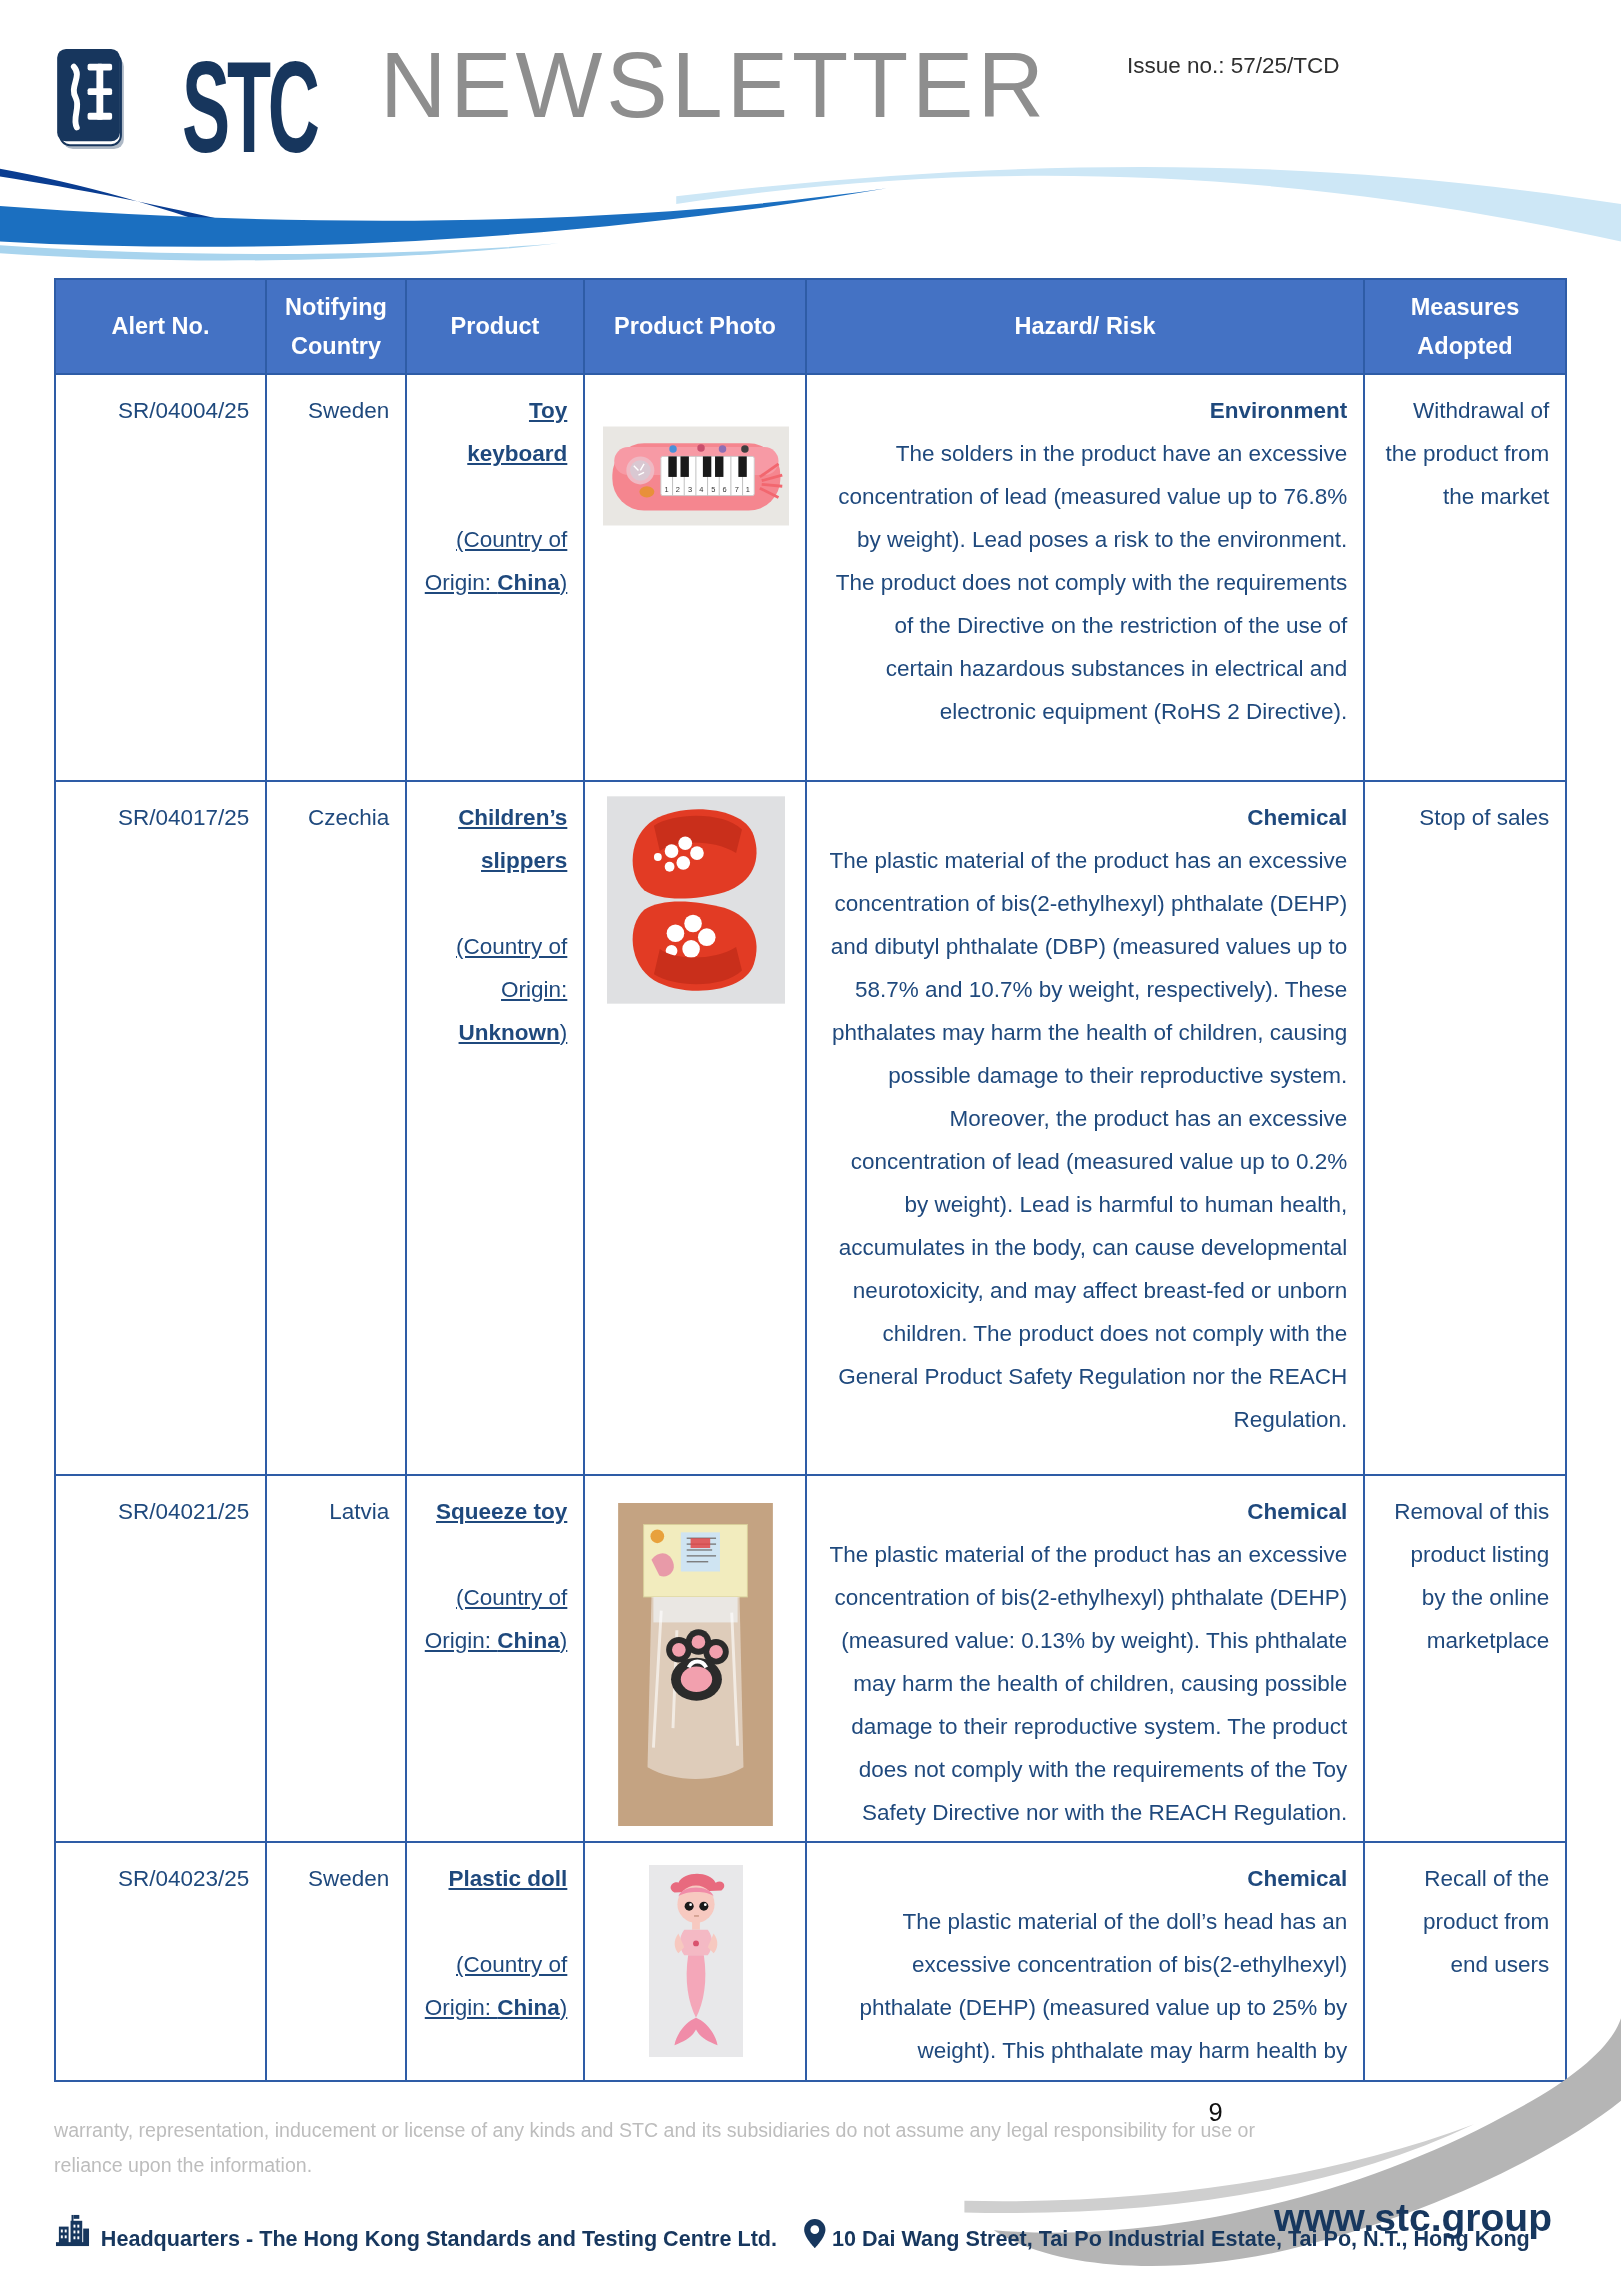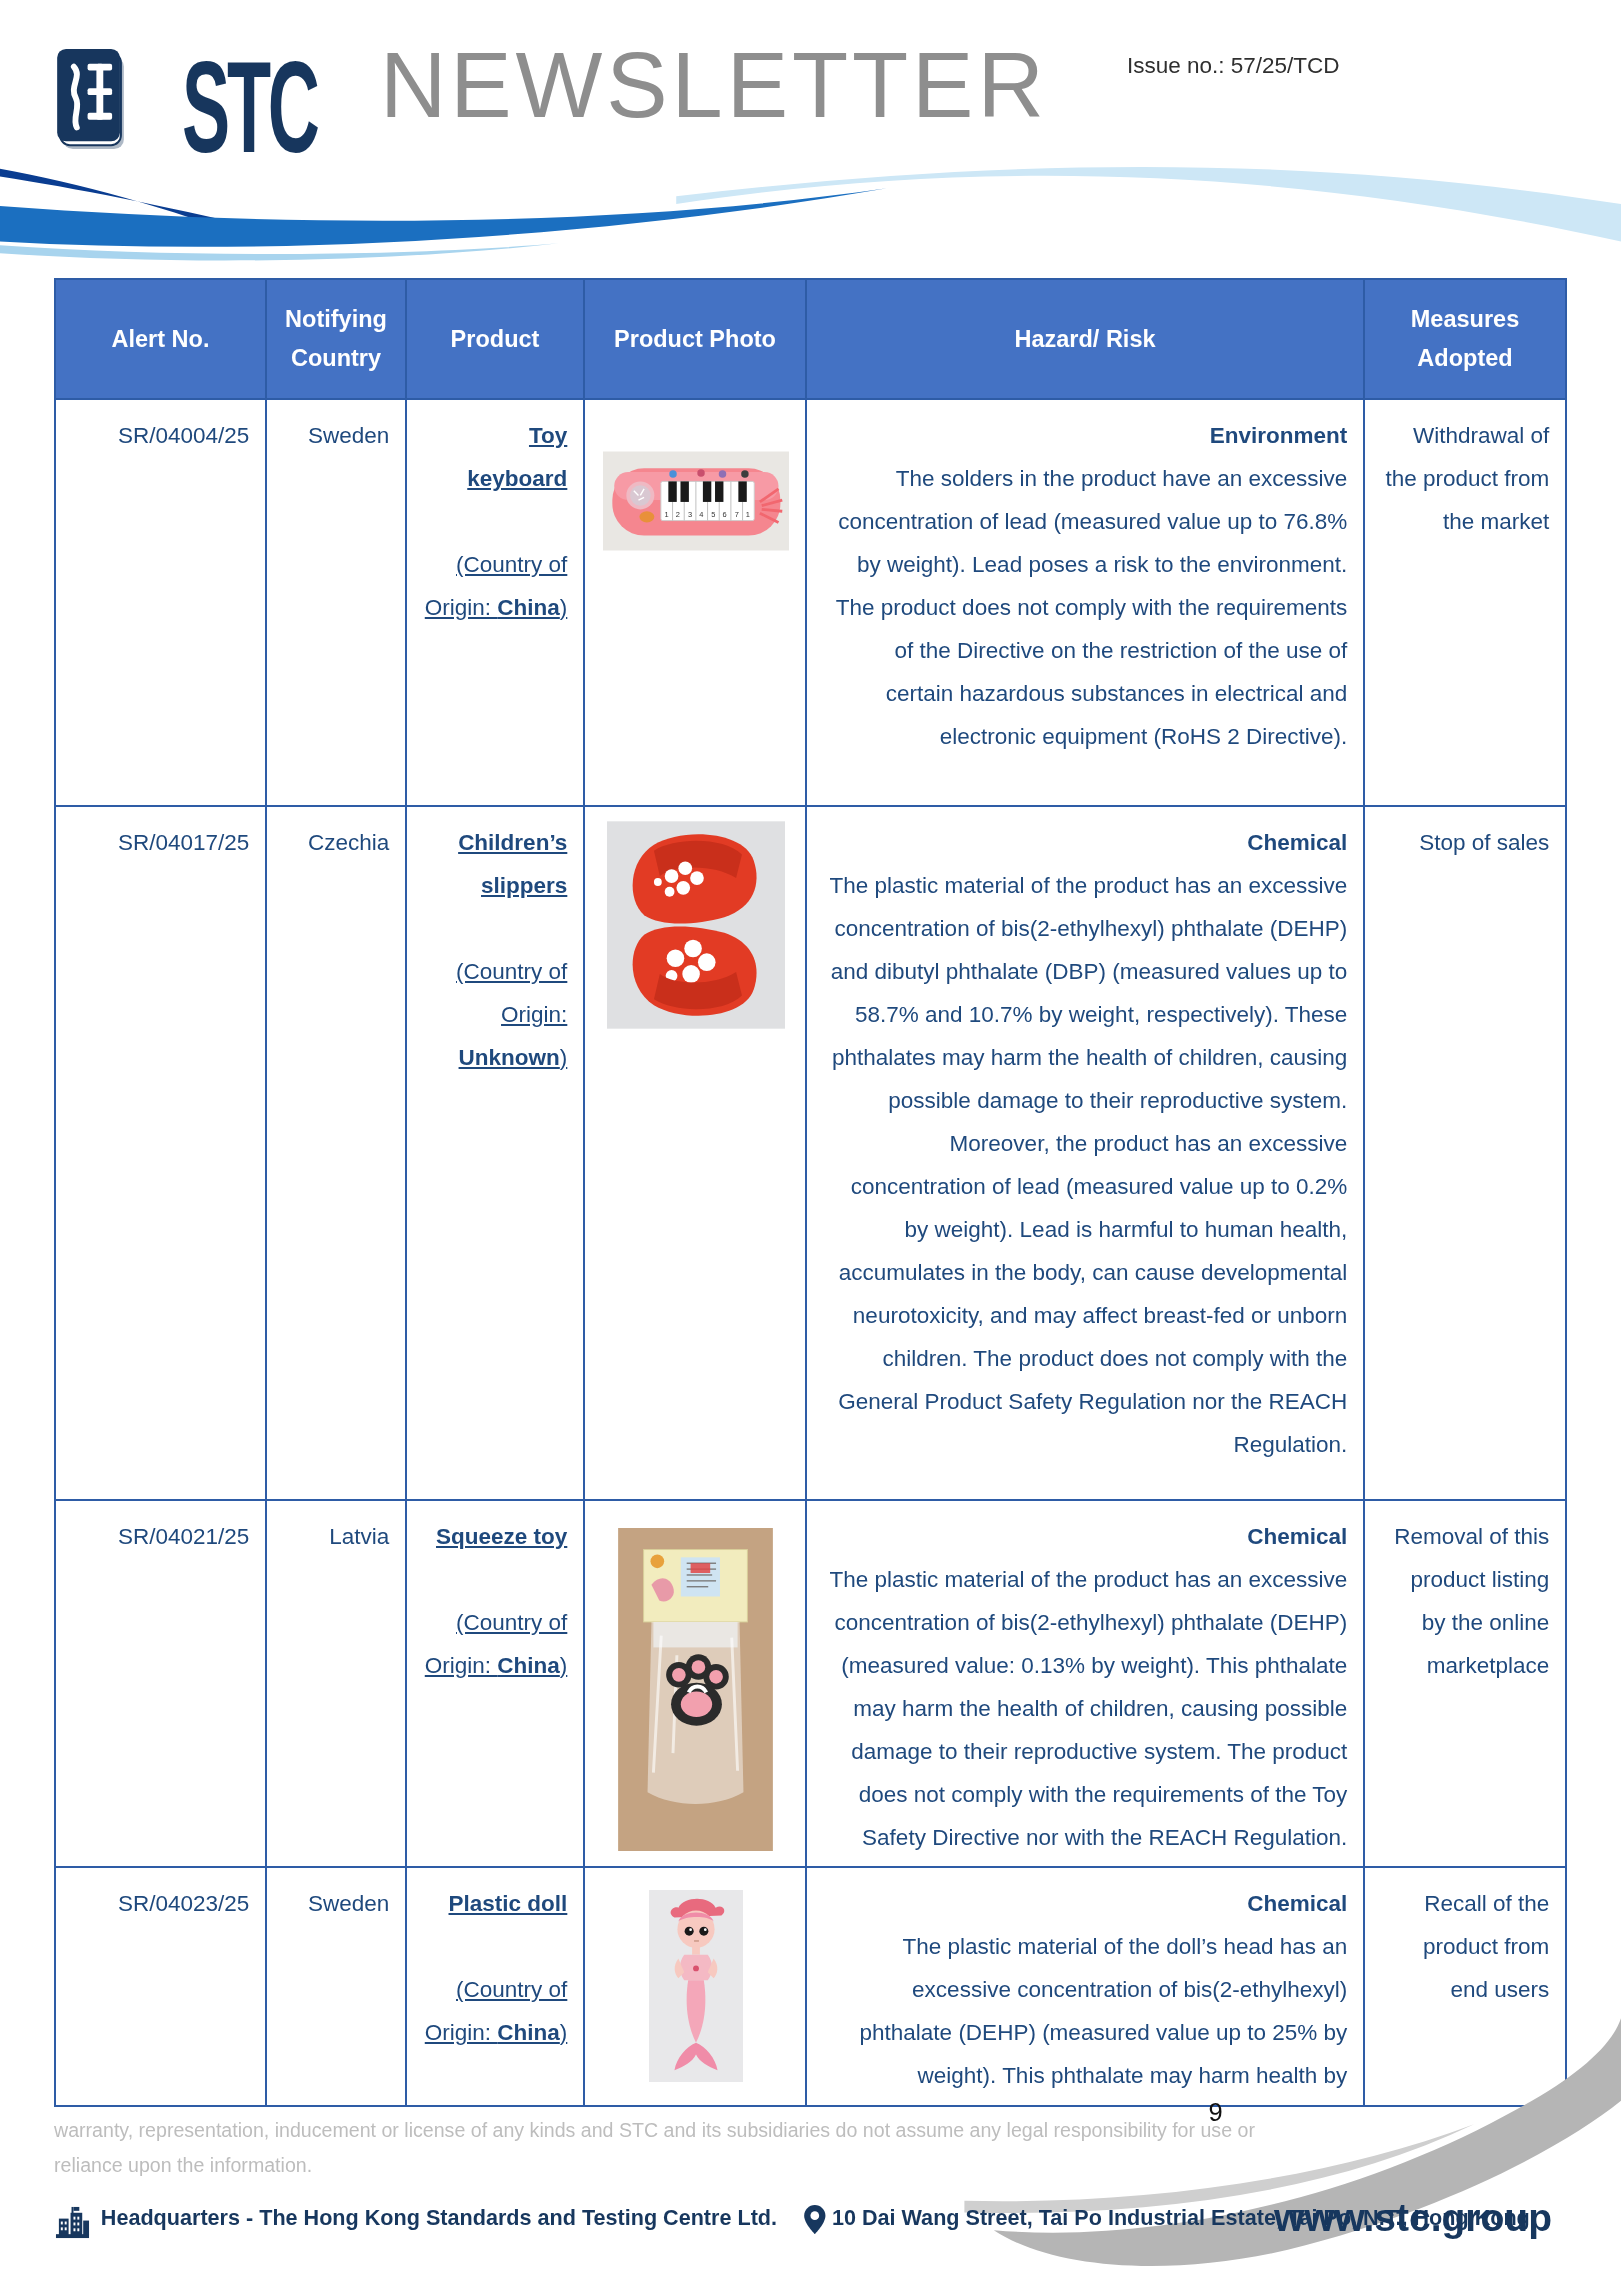--- a/index.html
+++ b/index.html
@@ -55,21 +55,21 @@
     position:absolute; left:54px; top:2113px; width:1264px;
     color:#BDBDBD; font-size:19.6px; line-height:35px;
   }
   .page-num {
     position:absolute; left:1186px; top:2098px; width:59px; text-align:center;
     color:#111111; font-size:25.5px;
   }
   .swoosh-bottom { position:absolute; right:0; bottom:0; width:686px; height:314px; }
   .footer-bar {
     position:absolute; left:54px; top:2205px; width:1513px; height:47px;
-    display:flex; align-items:flex-start; z-index:3;
+    display:flex; align-items:flex-end; z-index:3;
   }
   .footer-bar .hq-text {
     color:#17375E; font-size:21.6px; font-weight:bold; margin-left:9.8px;
   }
   .footer-bar .addr-text {
     color:#17375E; font-size:21.6px; font-weight:bold; margin-left:5.9px;
   }
   .pin-wrap { margin-left:27.4px; }
   .website {
     position:absolute; right:69px; top:2196px; color:#17375E;
@@ -107,21 +107,21 @@
   <table class="alerts">
     <colgroup>
       <col style="width:211px">
         <col style="width:140px">
         <col style="width:178px">
       <col style="width:222px">
         <col style="width:558px">
         <col style="width:202px">
     </colgroup>
     <thead>
-      <tr style="height:120px">
+      <tr style="height:95px">
         <th>Alert No.</th>
         <th>Notifying Country</th>
         <th>Product</th>
         <th>Product Photo</th>
         <th>Hazard/ Risk</th>
         <th>Measures Adopted</th>
       </tr>
     </thead>
     <tbody>
 

